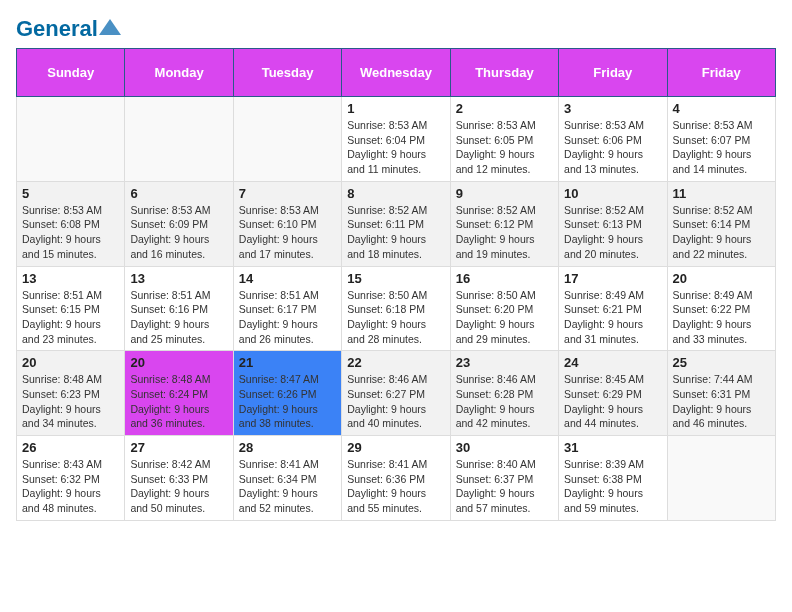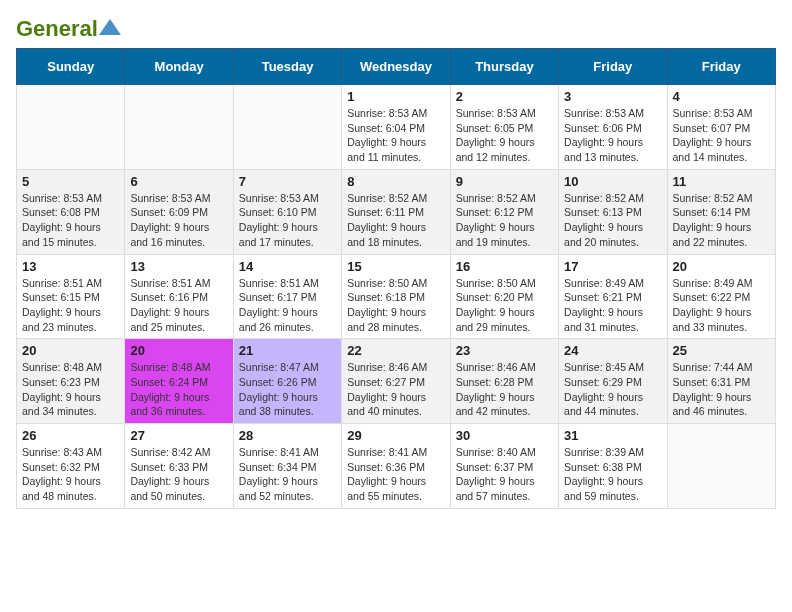--- a/index.html
+++ b/index.html
@@ -32,24 +32,24 @@
     .subtitle {
       font-size: 15px;
       color: #444;
     }
     .calendar {
       width: 100%;
       border-collapse: collapse;
       border: 1px solid #ccc;
     }
     .calendar th {
-      background-color: #0369a1;
+      background-color: #d946ef;
       color: #fff;
       text-align: center;
-      padding: 10px 4px;
+      padding: 16px 4px;
       font-size: 13px;
       font-weight: bold;
       border: 1px solid #2a5a8a;
     }
     .calendar td {
       vertical-align: top;
       border: 1px solid #ddd;
       padding: 4px 5px;
       width: calc(100% / 7);
       min-height: 80px;
@@ -75,21 +75,21 @@
     .calendar tr:nth-child(odd) td:not(.empty) {
       
     }
   </style>
 </head>
 <body>
 
 <div class="header-area">
   <div class="logo">
     <div style="display:flex;align-items:center;">
-      <span style="font-size:22px;font-weight:bold;color:#4d7c0f;">General</span>
+      <span style="font-size:22px;font-weight:bold;color:#0369a1;">General</span>
       <svg width="22" height="16" viewBox="0 0 22 16" style="margin-left:1px;margin-top:-4px;">
         <polygon points="0,16 11,0 22,16" fill="#4a90c4"></polygon>
       </svg>
     </div>
     <span style="font-size:22px;font-weight:bold;color:#4a90c4;margin-top:-4px;"></span>
   </div>
   <div class="title-area">
     <div class="main-title"></div>
     <div class="subtitle"></div>
   </div>
@@ -231,21 +231,21 @@
           <div class="cell-text" style="white-space: pre-line;">Sunrise: 8:48 AM
 Sunset: 6:23 PM
 Daylight: 9 hours and 34 minutes.</div>
         </td>
         <td style="background-color: #d946ef;">
           <span class="day-number">20</span>
           <div class="cell-text" style="white-space: pre-line;">Sunrise: 8:48 AM
 Sunset: 6:24 PM
 Daylight: 9 hours and 36 minutes.</div>
         </td>
-        <td style="background-color: #c4b5fd;">
+        <td style="background-color: #3b82f6;">
           <span class="day-number">21</span>
           <div class="cell-text" style="white-space: pre-line;">Sunrise: 8:47 AM
 Sunset: 6:26 PM
 Daylight: 9 hours and 38 minutes.</div>
         </td>
         <td style="background-color: rgb(242, 242, 242); margin-left: 27px;">
           <span class="day-number">22</span>
           <div class="cell-text" style="white-space: pre-line;">Sunrise: 8:46 AM
 Sunset: 6:27 PM
 Daylight: 9 hours and 40 minutes.</div>

